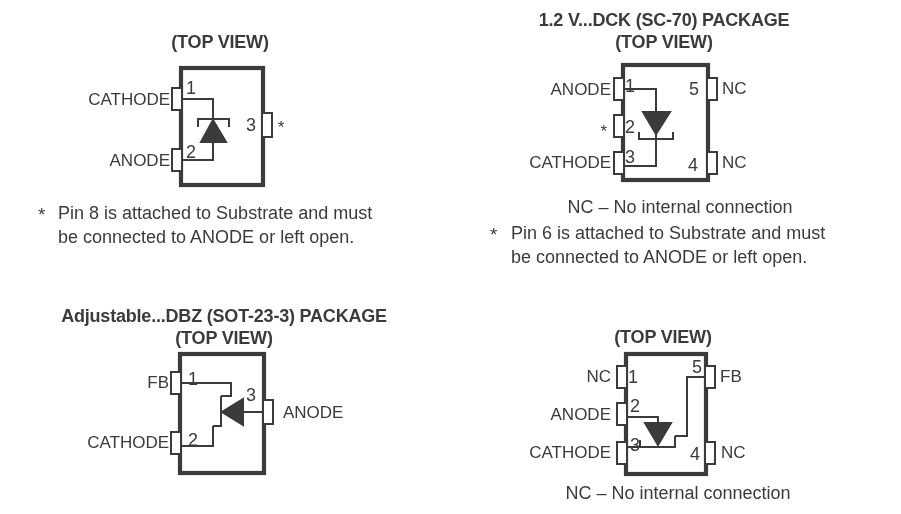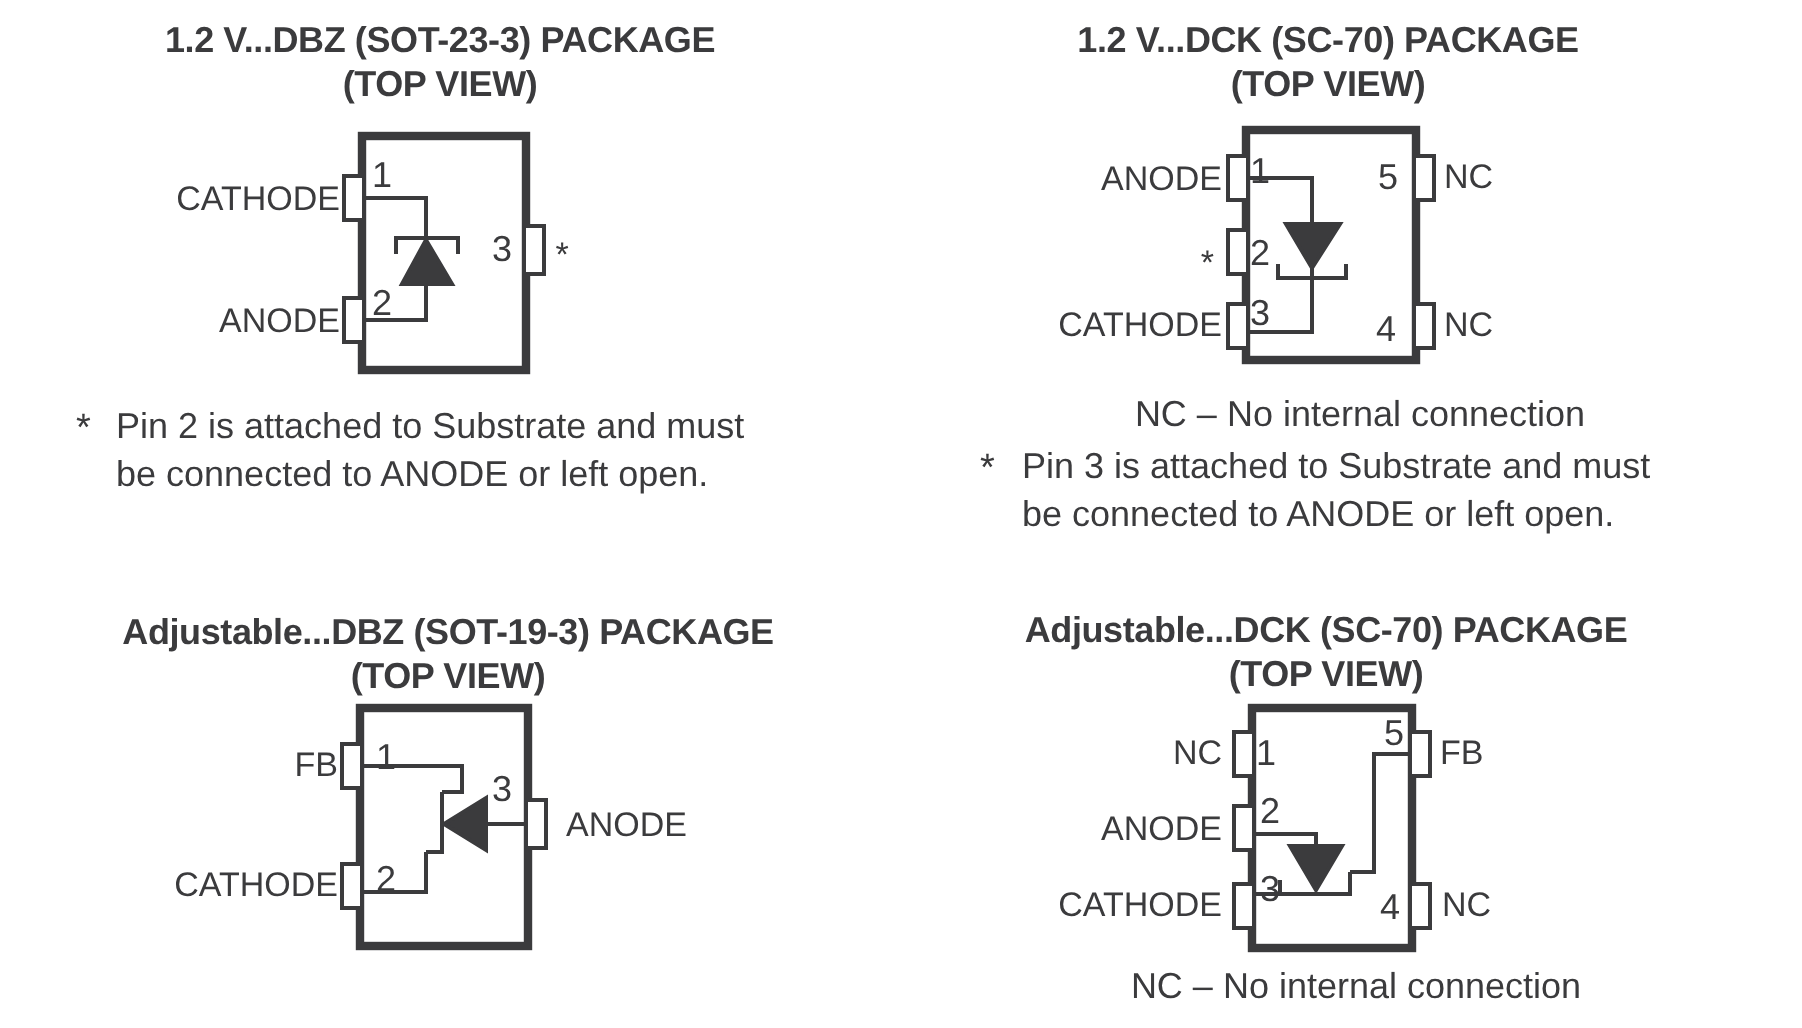--- a/index.html
+++ b/index.html
@@ -81,59 +81,57 @@
           <polygon stroke-width="2" fill="#3b3b3d" points="645,423 671,423 658,445"></polygon>
           <path stroke-width="2" d="M640,440 V447 H675 V436"></path>
         </g>
         <path stroke-width="2" d="M626,447 H640"></path>
         <path stroke-width="2" d="M706,377 H687 V436 H675"></path>
       </g>
 
     </g>
   </svg>
 
-  <div class="t title" style="left:220px;top:10px;">1.2 V...DBZ (SOT-23-3) PACKAGE</div>
   <div class="t title" style="left:220px;top:32px;">(TOP VIEW)</div>
   <div class="lr pinlabel" style="left:170px;top:100px;">CATHODE</div>
   <div class="lr pinlabel" style="left:170px;top:161px;">ANODE</div>
   <div class="c pinnum" style="left:191px;top:88px;">1</div>
   <div class="c pinnum" style="left:191px;top:152px;">2</div>
   <div class="c pinnum" style="left:251px;top:125px;">3</div>
   <div class="c pinlabel" style="left:281px;top:128px;">*</div>
   <div class="abs star" style="left:38px;top:204px;">*</div>
-  <div class="abs note" style="left:58px;top:203px;">Pin 2 is attached to Substrate and must</div>
+  <div class="abs note" style="left:58px;top:203px;">Pin 8 is attached to Substrate and must</div>
   <div class="abs note" style="left:58px;top:227px;">be connected to ANODE or left open.</div>
 
   <div class="t title" style="left:664px;top:10px;text-align:right;">1.2 V...DCK (SC-70) PACKAGE</div>
   <div class="t title" style="left:664px;top:32px;">(TOP VIEW)</div>
   <div class="lr pinlabel" style="left:611px;top:90px;">ANODE</div>
   <div class="lr pinlabel" style="left:607px;top:132px;">*</div>
   <div class="lr pinlabel" style="left:611px;top:163px;">CATHODE</div>
   <div class="ll pinlabel" style="left:722px;top:89px;">NC</div>
   <div class="ll pinlabel" style="left:722px;top:163px;">NC</div>
   <div class="c pinnum" style="left:630px;top:86px;">1</div>
   <div class="c pinnum" style="left:630px;top:127px;">2</div>
   <div class="c pinnum" style="left:630px;top:157px;">3</div>
   <div class="c pinnum" style="left:694px;top:89px;">5</div>
   <div class="c pinnum" style="left:693px;top:165px;">4</div>
   <div class="t note" style="left:680px;top:197px;">NC – No internal connection</div>
   <div class="abs star" style="left:490px;top:224px;">*</div>
-  <div class="abs note" style="left:511px;top:223px;">Pin 3 is attached to Substrate and must</div>
+  <div class="abs note" style="left:511px;top:223px;">Pin 6 is attached to Substrate and must</div>
   <div class="abs note" style="left:511px;top:247px;">be connected to ANODE or left open.</div>
 
-  <div class="t title" style="left:224px;top:306px;">Adjustable...DBZ (SOT-19-3) PACKAGE</div>
+  <div class="t title" style="left:224px;top:306px;">Adjustable...DBZ (SOT-23-3) PACKAGE</div>
   <div class="t title" style="left:224px;top:328px;">(TOP VIEW)</div>
   <div class="lr pinlabel" style="left:169px;top:383px;">FB</div>
   <div class="lr pinlabel" style="left:169px;top:443px;">CATHODE</div>
   <div class="ll pinlabel" style="left:283px;top:413px;">ANODE</div>
   <div class="c pinnum" style="left:193px;top:379px;">1</div>
   <div class="c pinnum" style="left:193px;top:440px;">2</div>
   <div class="c pinnum" style="left:251px;top:395px;">3</div>
 
-  <div class="t title" style="left:663px;top:305px;">Adjustable...DCK (SC-70) PACKAGE</div>
   <div class="t title" style="left:663px;top:327px;">(TOP VIEW)</div>
   <div class="lr pinlabel" style="left:611px;top:377px;">NC</div>
   <div class="lr pinlabel" style="left:611px;top:415px;">ANODE</div>
   <div class="lr pinlabel" style="left:611px;top:453px;">CATHODE</div>
   <div class="ll pinlabel" style="left:720px;top:377px;">FB</div>
   <div class="ll pinlabel" style="left:721px;top:453px;">NC</div>
   <div class="c pinnum" style="left:633px;top:377px;">1</div>
   <div class="c pinnum" style="left:635px;top:406px;">2</div>
   <div class="c pinnum" style="left:635px;top:445px;">3</div>
   <div class="c pinnum" style="left:697px;top:367px;">5</div>

